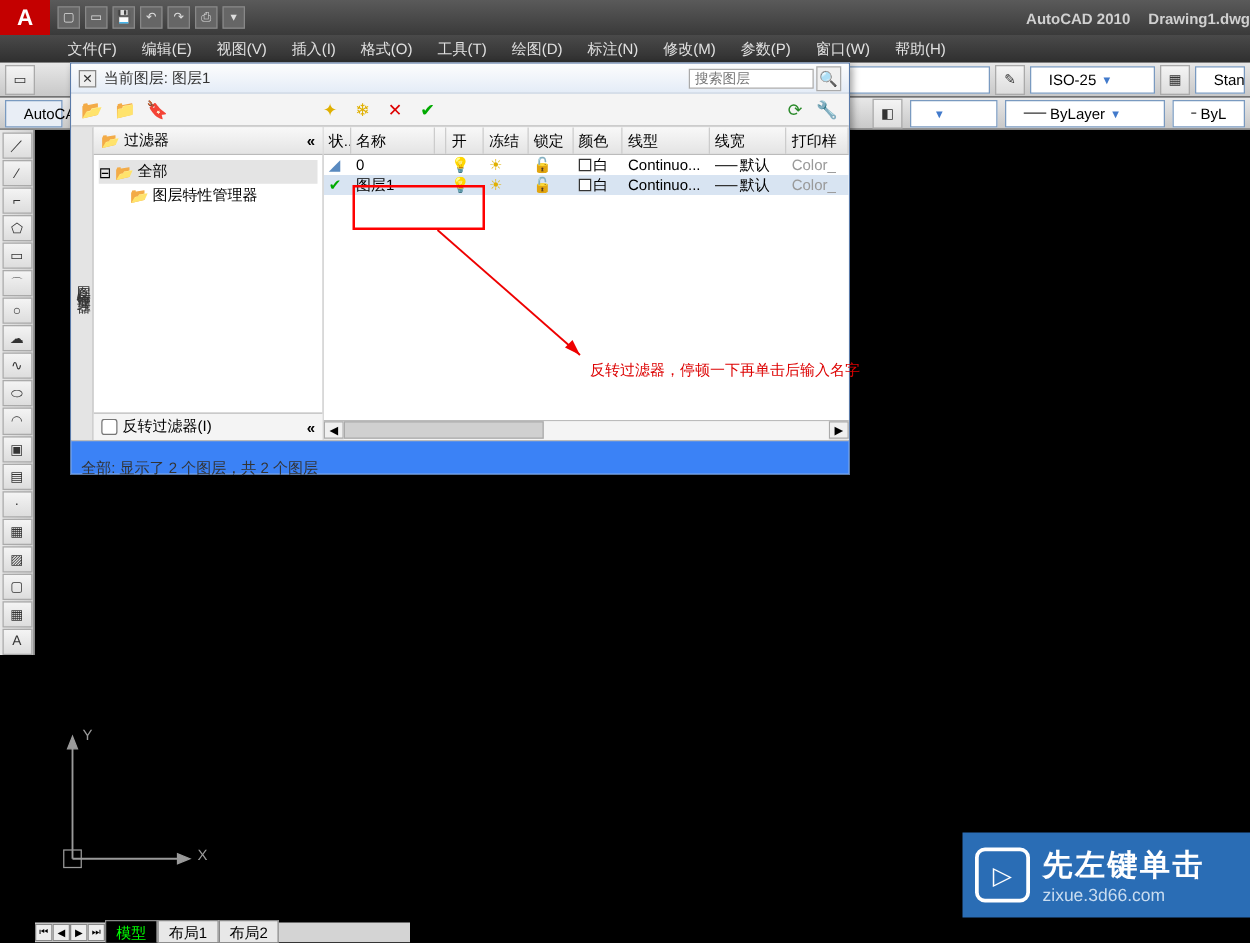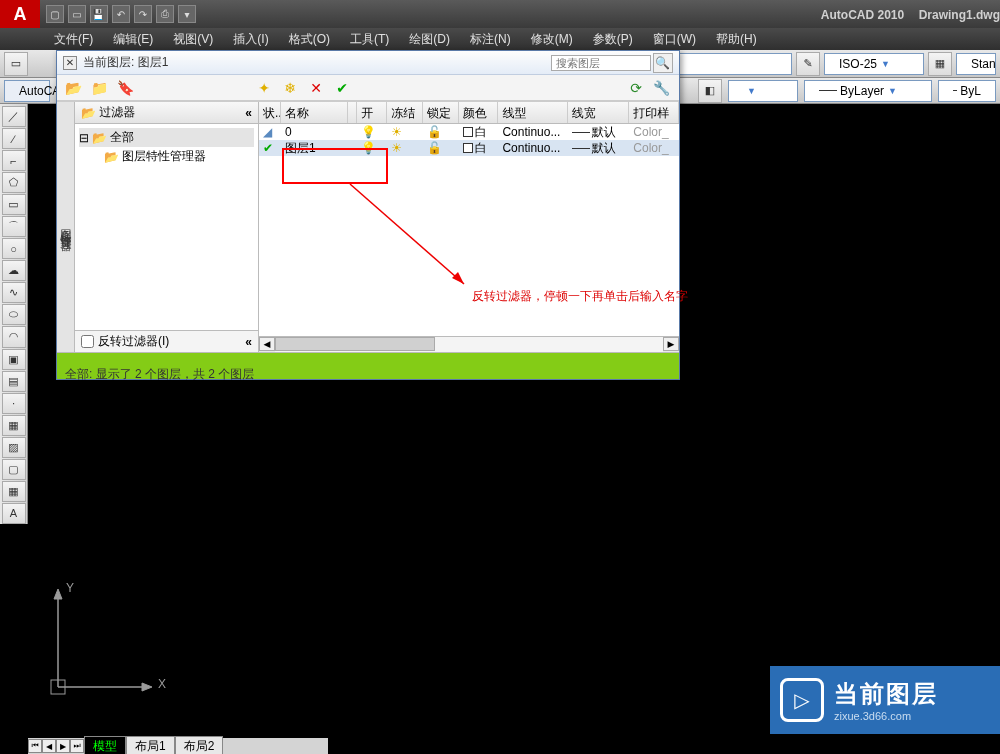--- a/index.html
+++ b/index.html
@@ -73,32 +73,32 @@
 .grid-body { flex:1; overflow:hidden; position:relative; }
 .grow { display:flex; height:16px; align-items:center; font-size:12px; }
 .grow.sel { background:#d8e4f2; }
 .gc { border-right:1px solid transparent; padding:0 4px; white-space:nowrap; overflow:hidden; display:flex; align-items:center; gap:2px; }
 .gc.dim { color:#999; }
 .grid-scroll { height:16px; background:#e8e8e8; border-top:1px solid #bbb; display:flex; }
 .scroll-btn { width:16px; height:14px; border:1px solid #aaa; background:#f0f0f0; font-size:9px; display:flex; align-items:center; justify-content:center; }
 .scroll-track { flex:1; background:#f4f4f4; position:relative; }
 .scroll-thumb { position:absolute; left:0; top:0; height:14px; width:160px; background:#d0d0d0; border:1px solid #aaa; }
 
-.ld-status { height:22px; border-top:1px solid #bbb; background:#84cc16; padding:13px 8px; font-size:12px; color:#333; }
+.ld-status { height:22px; border-top:1px solid #bbb; background:#3b82f6; padding:13px 8px; font-size:12px; color:#333; }
 
 
 .red-rect { position:absolute; border:2px solid #f00; pointer-events:none; }
 .red-arrow { position:absolute; pointer-events:none; }
 .red-text { position:absolute; color:#d00; font-size:12px; white-space:nowrap; pointer-events:none; }
 
 
 .watermark { position:absolute; right:0; bottom:20px; width:230px; height:68px; background:#2a6db5; color:#fff; display:flex; align-items:center; padding:0 10px; gap:10px; }
 .wm-icon { width:44px; height:44px; border:3px solid #fff; border-radius:8px; display:flex; align-items:center; justify-content:center; font-size:20px; }
 .wm-text1 { font-size:24px; font-weight:bold; letter-spacing:2px; }
-.wm-text2 { font-size:11px; color:#c8dcf0; }
+.wm-text2 { font-size:14px; color:#c8dcf0; }
 
 
 .c-stat{width:22px} .c-name{width:68px} .c-sep{width:6px} .c-on{width:30px} .c-frz{width:36px} .c-lock{width:36px} .c-col{width:40px} .c-lt{width:70px} .c-lw{width:62px} .c-ps{width:50px}
 .bulb { color:#d8a000; }
 .sun { color:#e0b000; }
 .lock { color:#4a7abf; }
 .sq { width:10px; height:10px; border:1px solid #333; display:inline-block; background:#fff; }
 .line { display:inline-block; width:18px; border-top:1px solid #333; vertical-align:middle; }
 </style>
 </head>
@@ -361,16 +361,16 @@
 <div class="red-rect" style="left:282px; top:148px; width:106px; height:36px;"></div>
 <svg class="red-arrow" style="left:282px; top:148px;" width="300" height="180">
   <line x1="68" y1="36" x2="182" y2="136" stroke="#e00" stroke-width="1.5"></line>
   <polygon points="182,136 170,130 176,124" fill="#e00"></polygon>
 </svg>
 <div class="red-text" style="left:472px; top:288px;">反转过滤器，停顿一下再单击后输入名字</div>
 
 <div class="watermark">
   <div class="wm-icon">▷</div>
   <div>
-    <div class="wm-text1">当前图层</div>
+    <div class="wm-text1">先左键单击</div>
     <div class="wm-text2">zixue.3d66.com</div>
   </div>
 </div>
 
 </body></html>

